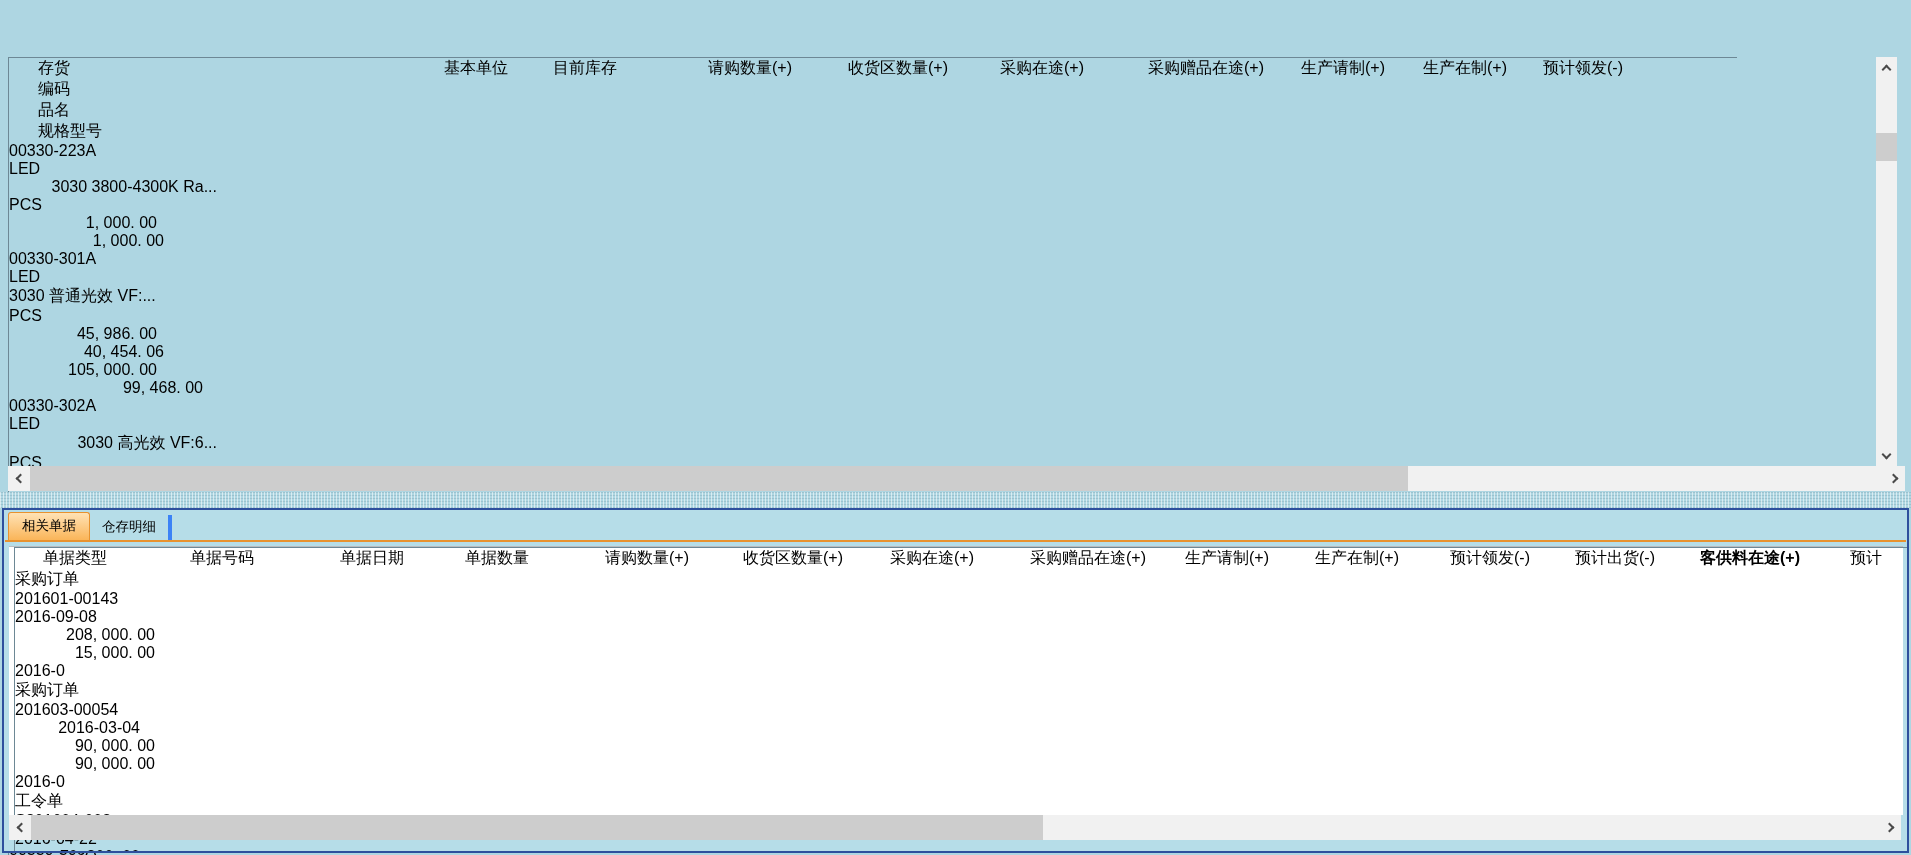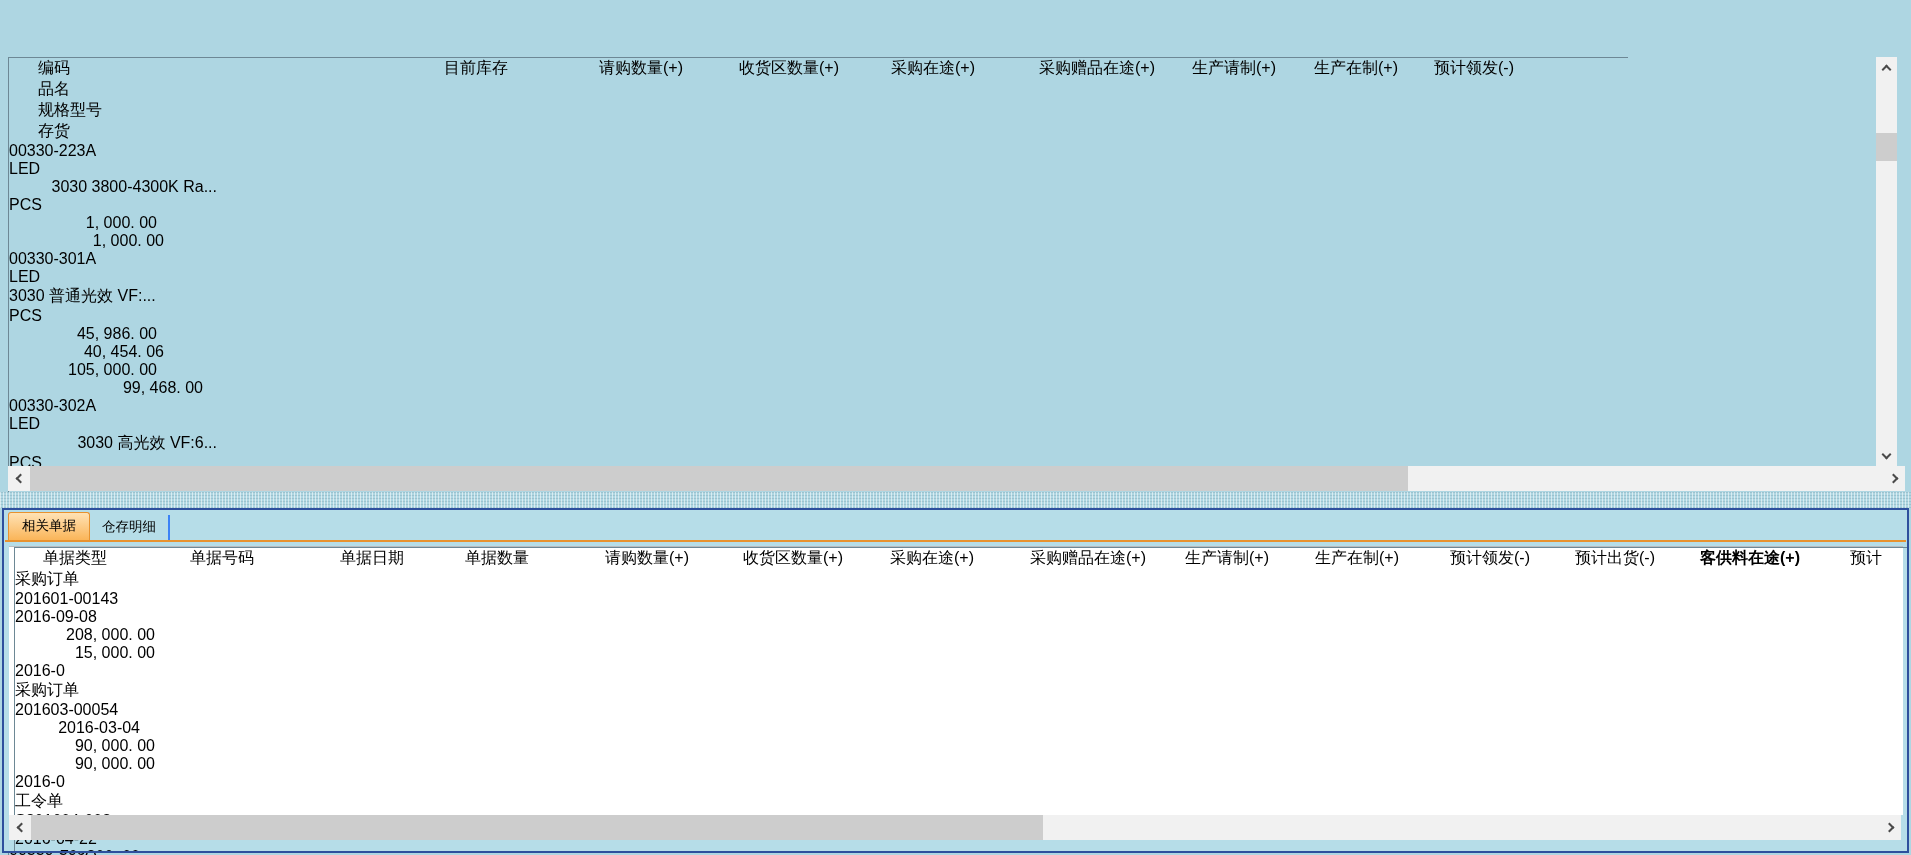--- a/index.html
+++ b/index.html
@@ -64,43 +64,44 @@
   .tabs { position:absolute; left:4px; top:2px; height:28px; display:flex; align-items:flex-end; z-index:3; }
   .tab { font-size:13.5px; white-space:pre; cursor:default; }
   .tab.active {
     height:28px; line-height:26px; padding:0 13px;
     background:linear-gradient(180deg, var(--tab-active-from,#ffe2b5), var(--tab-active-to,#fab559));
     border:1px solid var(--tab-border,#e8922e); border-bottom:none;
     border-radius:3px 3px 0 0;
   }
   .tab.inactive {
     height:25px; line-height:24px; padding:0 12px;
-    border-right:2px solid #3b82f6;
+    border-right:4px solid #3b82f6;
   }
   .tab-underline { position:absolute; left:1px; top:30px; width:1901px; height:2px; background:var(--tab-border,#e8922e); z-index:2; }
   .bottom-white { position:absolute; left:5px; top:36px; width:1894px; height:269px; background:#fff; border-top:1px solid #b8bcc0; }
 </style>
 </head>
 <body>
 
 <div class="screen">
 
 
   <div class="top-panel">
     <div class="grid grid-top">
         <div class="thead">
           <div class="div" style="width: 29px;"></div>
           <div class="hgroup" style="width: 406px;">
+            <div class="div">存货</div>
             <div class="div">
               <div class="div" style="width: 118px;">编码</div>
               <div class="div" style="width: 80px;">品名</div>
               <div class="div" style="width: 208px;">规格型号</div>
             </div>
-            <div class="div">存货</div>
-          </div>
+          </div>
+          <div class="div" style="width: 109px;">基本单位</div>
           <div class="div" style="width: 155px;">目前库存</div>
           <div class="div" style="width: 140px;">请购数量(+)</div>
           <div class="div" style="width: 152px;">收货区数量(+)</div>
           <div class="div" style="width: 148px;">采购在途(+)</div>
           <div class="div" style="width: 153px;">采购赠品在途(+)</div>
           <div class="div" style="width: 122px;">生产请制(+)</div>
           <div class="div" style="width: 120px;">生产在制(+)</div>
           <div class="div" style="width: 194px;">预计领发(-)</div>
         </div>
         <div class="div">

